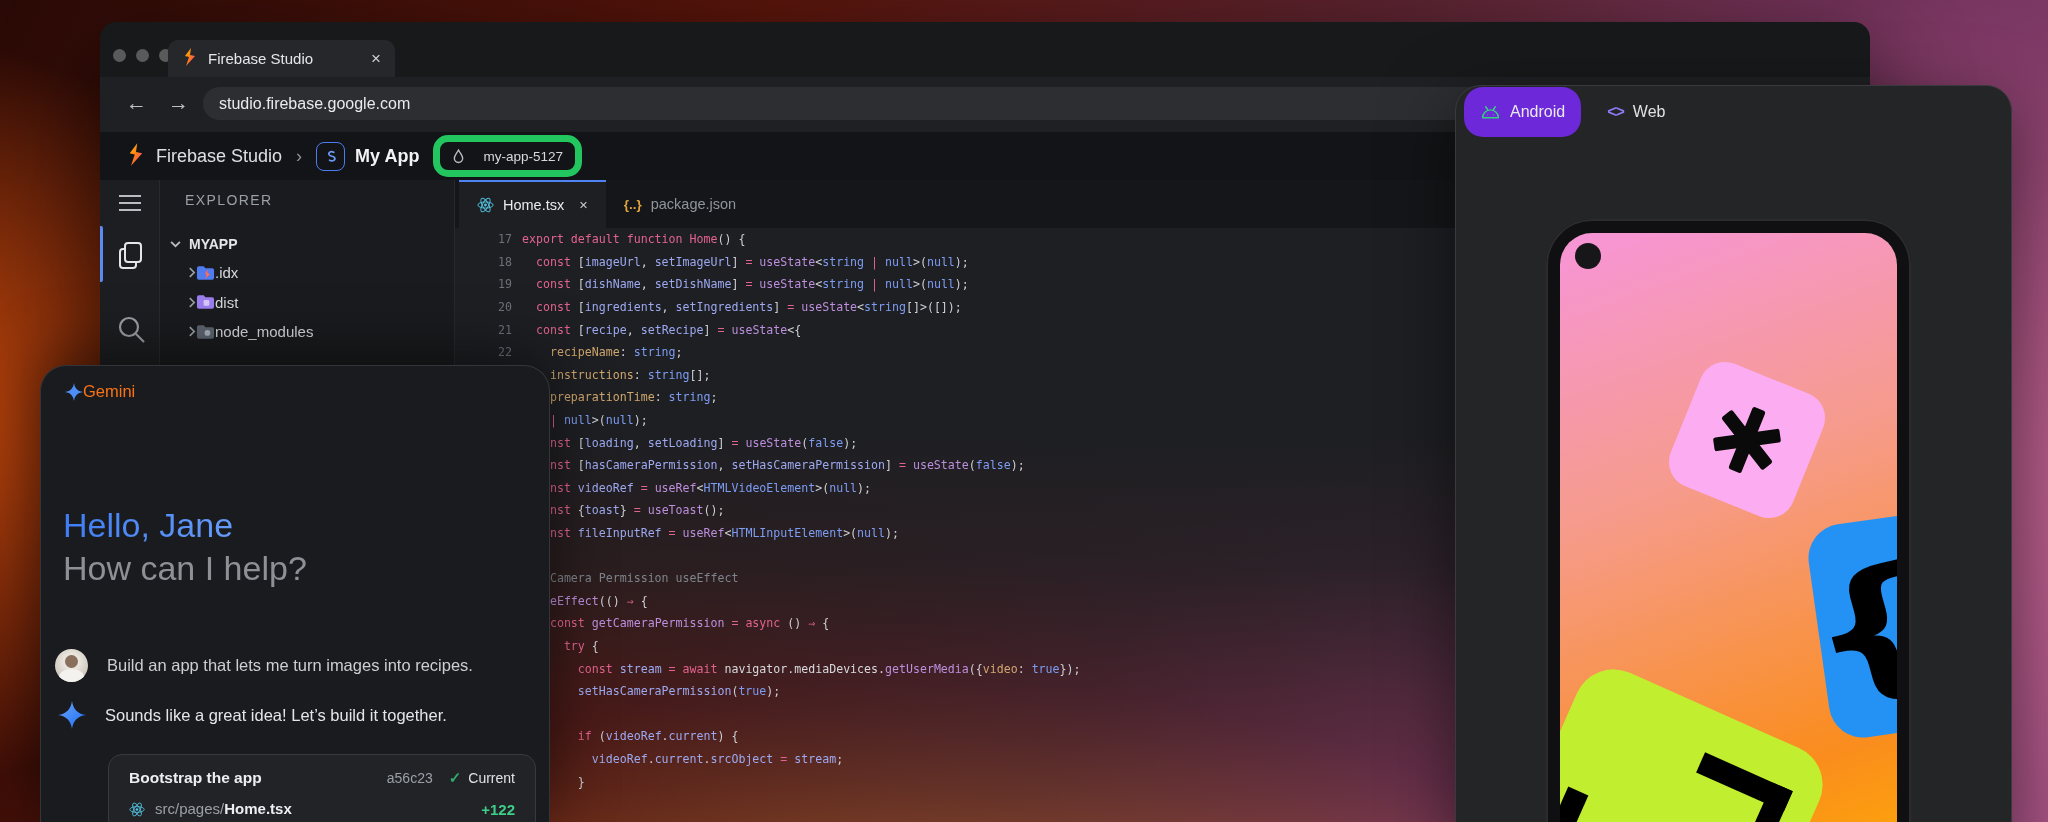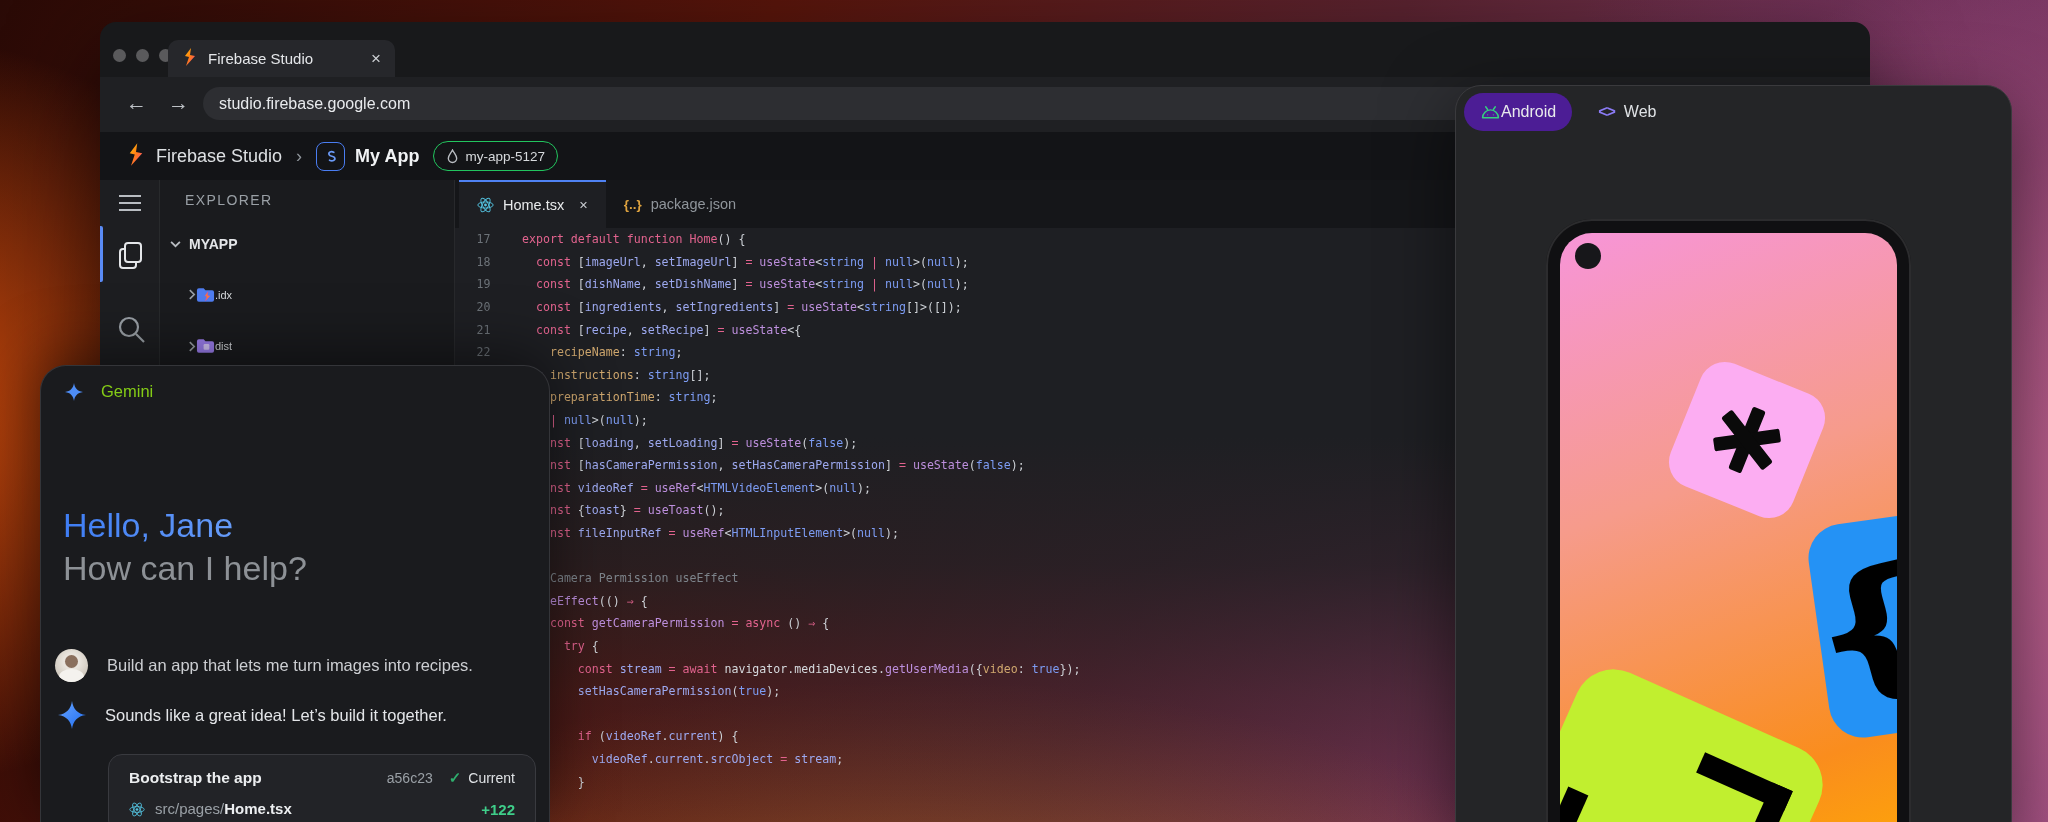--- a/index.html
+++ b/index.html
@@ -23,45 +23,45 @@
   .btab .close{color:#cdd0d4;font-size:17px;line-height:1;}
   .toolbar{position:absolute;left:0;top:55px;width:100%;height:55px;background:#1f2023;border-bottom:1px solid #121214;}
   .navic{position:absolute;top:14px;color:#bdc1c6;font-size:21px;}
   .urlpill{position:absolute;left:103px;top:10px;height:33px;width:1640px;background:#2d2e32;border-radius:17px;
     display:flex;align-items:center;padding:0 16px;box-sizing:border-box;color:#e8eaed;font-size:16px;}
   .appheader{position:absolute;left:0;top:110px;width:100%;height:48px;background:#131417;display:flex;align-items:center;}
   .appheader .prod{color:#dde0e3;font-size:18px;margin-left:10px;}
   .crumbsep{color:#8f959b;font-size:18px;margin:0 14px;}
   .idxicon{width:27px;height:27px;border:1.5px solid #4a7df2;border-radius:8px;display:flex;align-items:center;justify-content:center;margin-right:10px;}
   .workspace{color:#f1f3f5;font-size:18px;font-weight:bold;}
-  .projpill{display:flex;align-items:center;gap:6px;border:1px solid #22c55e;border-radius:15px;height:28px;padding:0 12px;margin-left:14px;color:#d7dadd;font-size:13.5px;}
+  .projpill{display:flex;align-items:center;gap:18px;border:7px solid #22c55e;border-radius:15px;height:28px;padding:0 12px;margin-left:14px;color:#d7dadd;font-size:13.5px;}
   .body{position:absolute;left:0;top:158px;width:100%;height:642px;display:flex;}
   .activity{width:60px;background:linear-gradient(180deg,#1d1e21 0%,#1d1e21 45%,rgba(29,30,33,0) 100%);position:relative;border-right:1px solid rgba(44,45,48,.8);box-sizing:border-box;}
   .actblue{position:absolute;left:0;top:46px;width:3px;height:56px;background:#5a8bf5;border-radius:0 2px 2px 0;}
   .explorer{width:295px;background:linear-gradient(180deg,#1a1b1e 0%,#1a1b1e 45%,rgba(26,27,30,0) 100%);position:relative;border-right:1px solid rgba(44,45,48,.8);box-sizing:border-box;}
   .exptitle{position:absolute;left:25px;top:12px;color:#9aa0a6;font-size:14px;letter-spacing:1.4px;}
   .tree{position:absolute;left:0;top:50px;width:100%;}
   .treeroot{display:flex;align-items:center;height:28px;padding-left:10px;color:#e3e5e8;font-size:14px;font-weight:bold;gap:8px;}
-  .tree-item{display:flex;align-items:center;height:29.5px;padding-left:28px;color:#d6d9dc;font-size:11px;margin-top:22px;}
+  .tree-item{display:flex;align-items:center;height:29.5px;padding-left:28px;color:#d6d9dc;font-size:15px;}
   .editor{flex:1;position:relative;background:linear-gradient(180deg,#1e1f23 0%,#1e1f23 40%,rgba(30,31,35,.8) 60%,rgba(30,31,35,.35) 80%,rgba(30,31,35,0) 100%);}
   .edtabs{position:absolute;left:0;top:0;width:100%;height:48px;background:rgba(21,22,25,.96);display:flex;}
   .edtab{display:flex;align-items:center;gap:9px;padding:0 18px;font-size:14.5px;box-sizing:border-box;height:48px;}
   .edtab.active{background:#1e1f23;border-top:2px solid #4f82f3;color:#e8eaec;margin-left:4px;}
   .edtab.inactive{color:#8f959b;}
   .braces{color:#dfa33f;font-weight:bold;font-size:13.5px;}
   .codearea{position:absolute;left:0;top:48px;width:100%;font-family:"DejaVu Sans Mono",monospace;font-size:11.6px;}
   .code-line{display:flex;height:22.6px;align-items:center;white-space:pre;}
-  .code-line .gutter{width:57px;text-align:center;color:#6c7278;flex:0 0 57px;}
+  .code-line .gutter{width:57px;text-align:right;color:#6c7278;flex:0 0 57px;}
   .code-line .code-text{margin-left:10px;}
   .tok-k{color:#e2638e}.tok-v{color:#9da9f0}.tok-f{color:#bd8fdd}.tok-t{color:#7d9cf3}
   .tok-p{color:#cdd1d6}.tok-s{color:#cfa76e}.tok-c{color:#7d848b}.tok-w{color:#d6dade}
   
   .gemini{position:absolute;left:40px;top:365px;width:510px;height:457px;background:#1a1b1e;border:1px solid #343539;border-bottom:none;
     border-radius:26px 26px 0 0;box-shadow:0 -10px 60px rgba(0,0,0,.5);box-sizing:border-box;}
-  .gemhead{position:absolute;left:24px;top:16px;display:flex;align-items:center;gap:18px;color:#84cc16;font-size:16.5px;}
+  .gemhead{position:absolute;left:24px;top:16px;display:flex;align-items:center;gap:0;color:#f97316;font-size:16.5px;}
   .greet{position:absolute;left:22px;top:138px;font-size:34px;font-weight:500;line-height:43px;}
   .greet .l1{background:linear-gradient(90deg,#3e7df4,#78a9fa);-webkit-background-clip:text;background-clip:text;color:transparent;}
   .greet .l2{color:#8d9196;}
   .msg{position:absolute;left:14px;display:flex;align-items:center;gap:19px;}
   .msg .txt{font-size:16.5px;color:#ccced2;}
   .avatar{width:33px;height:33px;border-radius:50%;background:radial-gradient(circle at 50% 38%,#e9e4dd 0 30%,#d6d0c6 60%,#b9b2a6 100%);position:relative;overflow:hidden;}
   .avatar::before{content:"";position:absolute;left:10px;top:6px;width:13px;height:13px;border-radius:50%;background:#8a6f5d;}
   .avatar::after{content:"";position:absolute;left:4px;top:20px;width:25px;height:16px;border-radius:50% 50% 0 0;background:#f4f2ee;}
   .card{position:absolute;left:67px;top:388px;width:428px;height:80px;background:#222327;border:1px solid #393a3f;border-radius:14px;box-sizing:border-box;padding:14px 20px 0 20px;}
   .cardrow{display:flex;align-items:center;}
@@ -70,21 +70,21 @@
   .check{color:#2fae6e;font-size:15px;margin-right:7px;font-weight:bold;}
   .current{color:#dfe2e5;font-size:14px;}
   .cardrow2{margin-top:13px;display:flex;align-items:center;gap:10px;}
   .fpath{color:#9aa0a6;font-size:15px;}
   .fname{color:#eceef0;font-size:15px;font-weight:bold;}
   .adds{margin-left:auto;color:#3fce8a;font-size:15px;font-weight:bold;}
   
   .preview{position:absolute;left:1455px;top:85px;width:557px;height:760px;background:#242527;border:1px solid #3a3a3d;
     border-radius:26px;box-shadow:0 20px 70px rgba(0,0,0,.5);box-sizing:border-box;}
   .toggle{position:absolute;left:8px;top:7px;display:flex;align-items:center;height:38px;}
-  .pill{display:flex;align-items:center;background:#4c1d95;border-radius:19px;height:38px;padding:0 16px;color:#e8eaec;font-size:16px;font-weight:500;}
+  .pill{display:flex;align-items:center;gap:9px;background:#6d28d9;border-radius:19px;height:50px;padding:0 16px;color:#e8eaec;font-size:16px;font-weight:500;}
   .webtab{display:flex;align-items:center;gap:9px;margin-left:26px;color:#dfe2e5;font-size:16px;font-weight:500;}
   .webicon{color:#8b7bf5;font-weight:bold;font-size:16px;letter-spacing:-1px;}
   .phone{position:absolute;left:90px;top:133px;width:365px;height:700px;background:#101012;border-radius:46px;
     box-shadow:inset 0 0 0 2px #2c2c2e;}
   .screen{position:absolute;left:14px;top:14px;width:337px;height:672px;border-radius:32px;overflow:hidden;
     background:linear-gradient(160deg,#f795d8 0%,#f69b8b 38%,#fa8d1d 78%,#ffae00 100%);}
   .punch{position:absolute;left:15px;top:10px;width:26px;height:26px;border-radius:50%;background:#17171a;}
   .tile{position:absolute;display:flex;align-items:center;justify-content:center;}
   .tile-pink{left:121px;top:141px;width:132px;height:132px;border-radius:26px;background:#fcadf2;transform:rotate(22deg);}
   .tile-blue{left:258px;top:280px;width:215px;height:215px;border-radius:34px;background:#2492f5;transform:rotate(-8deg);}

